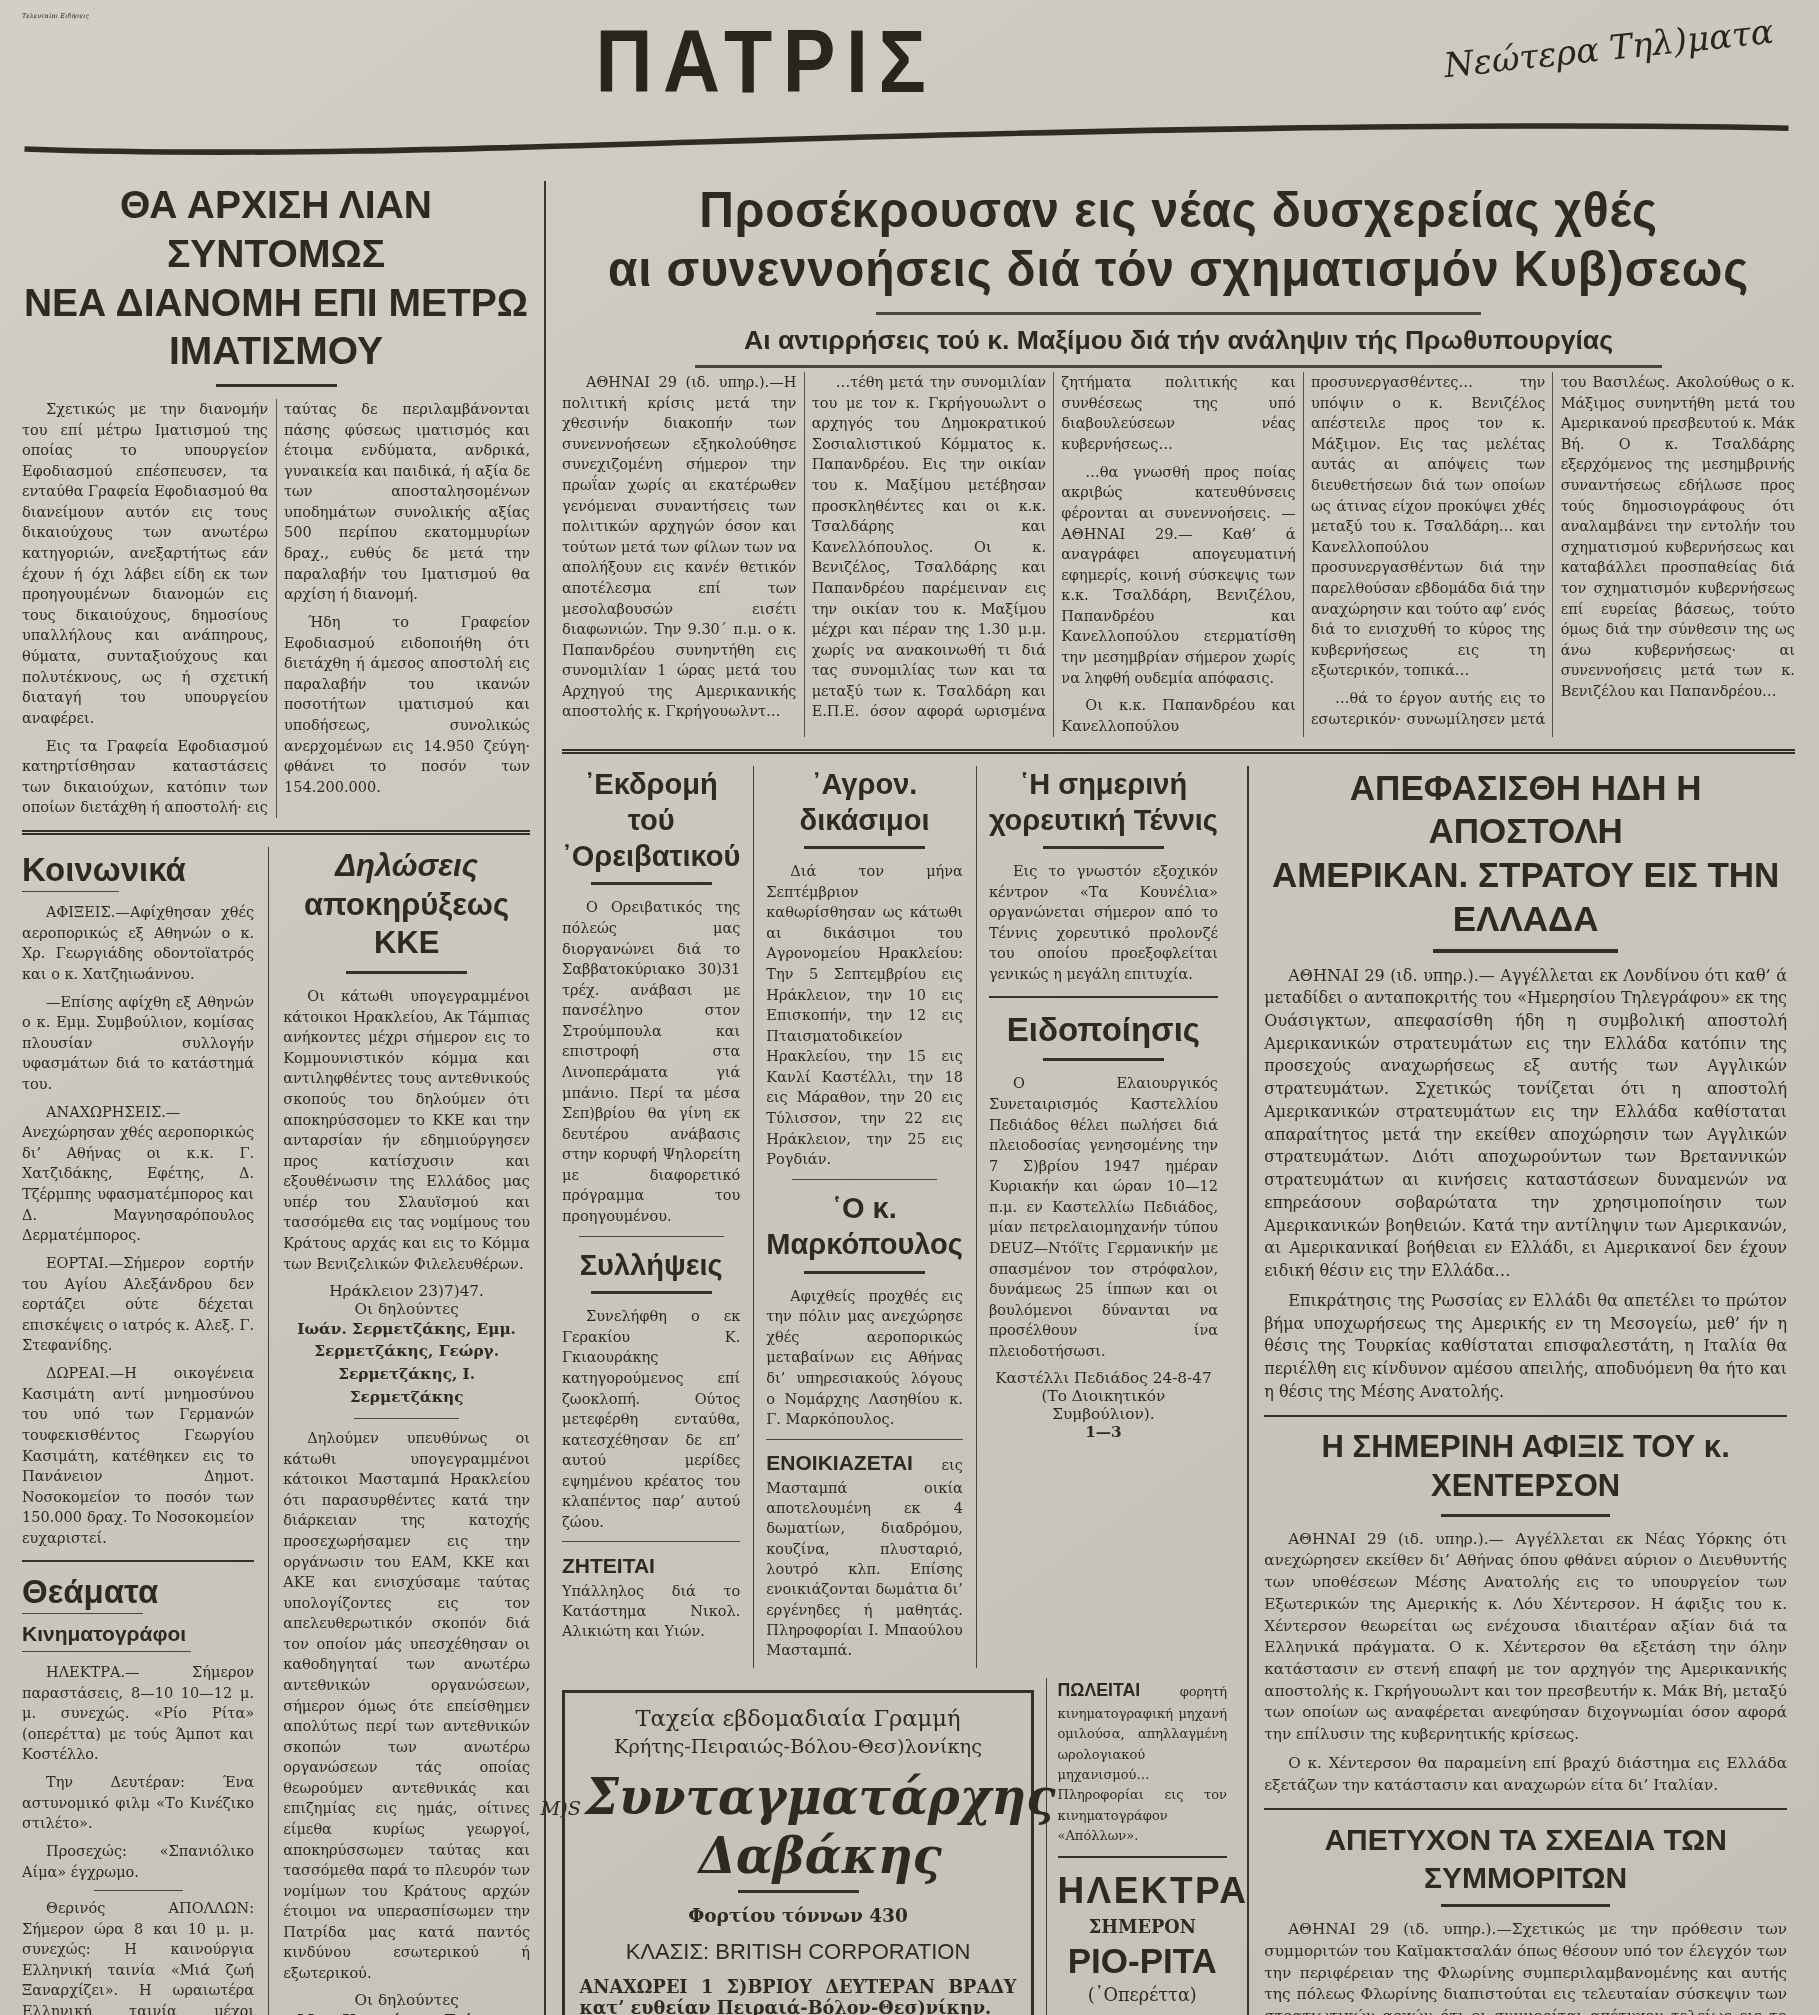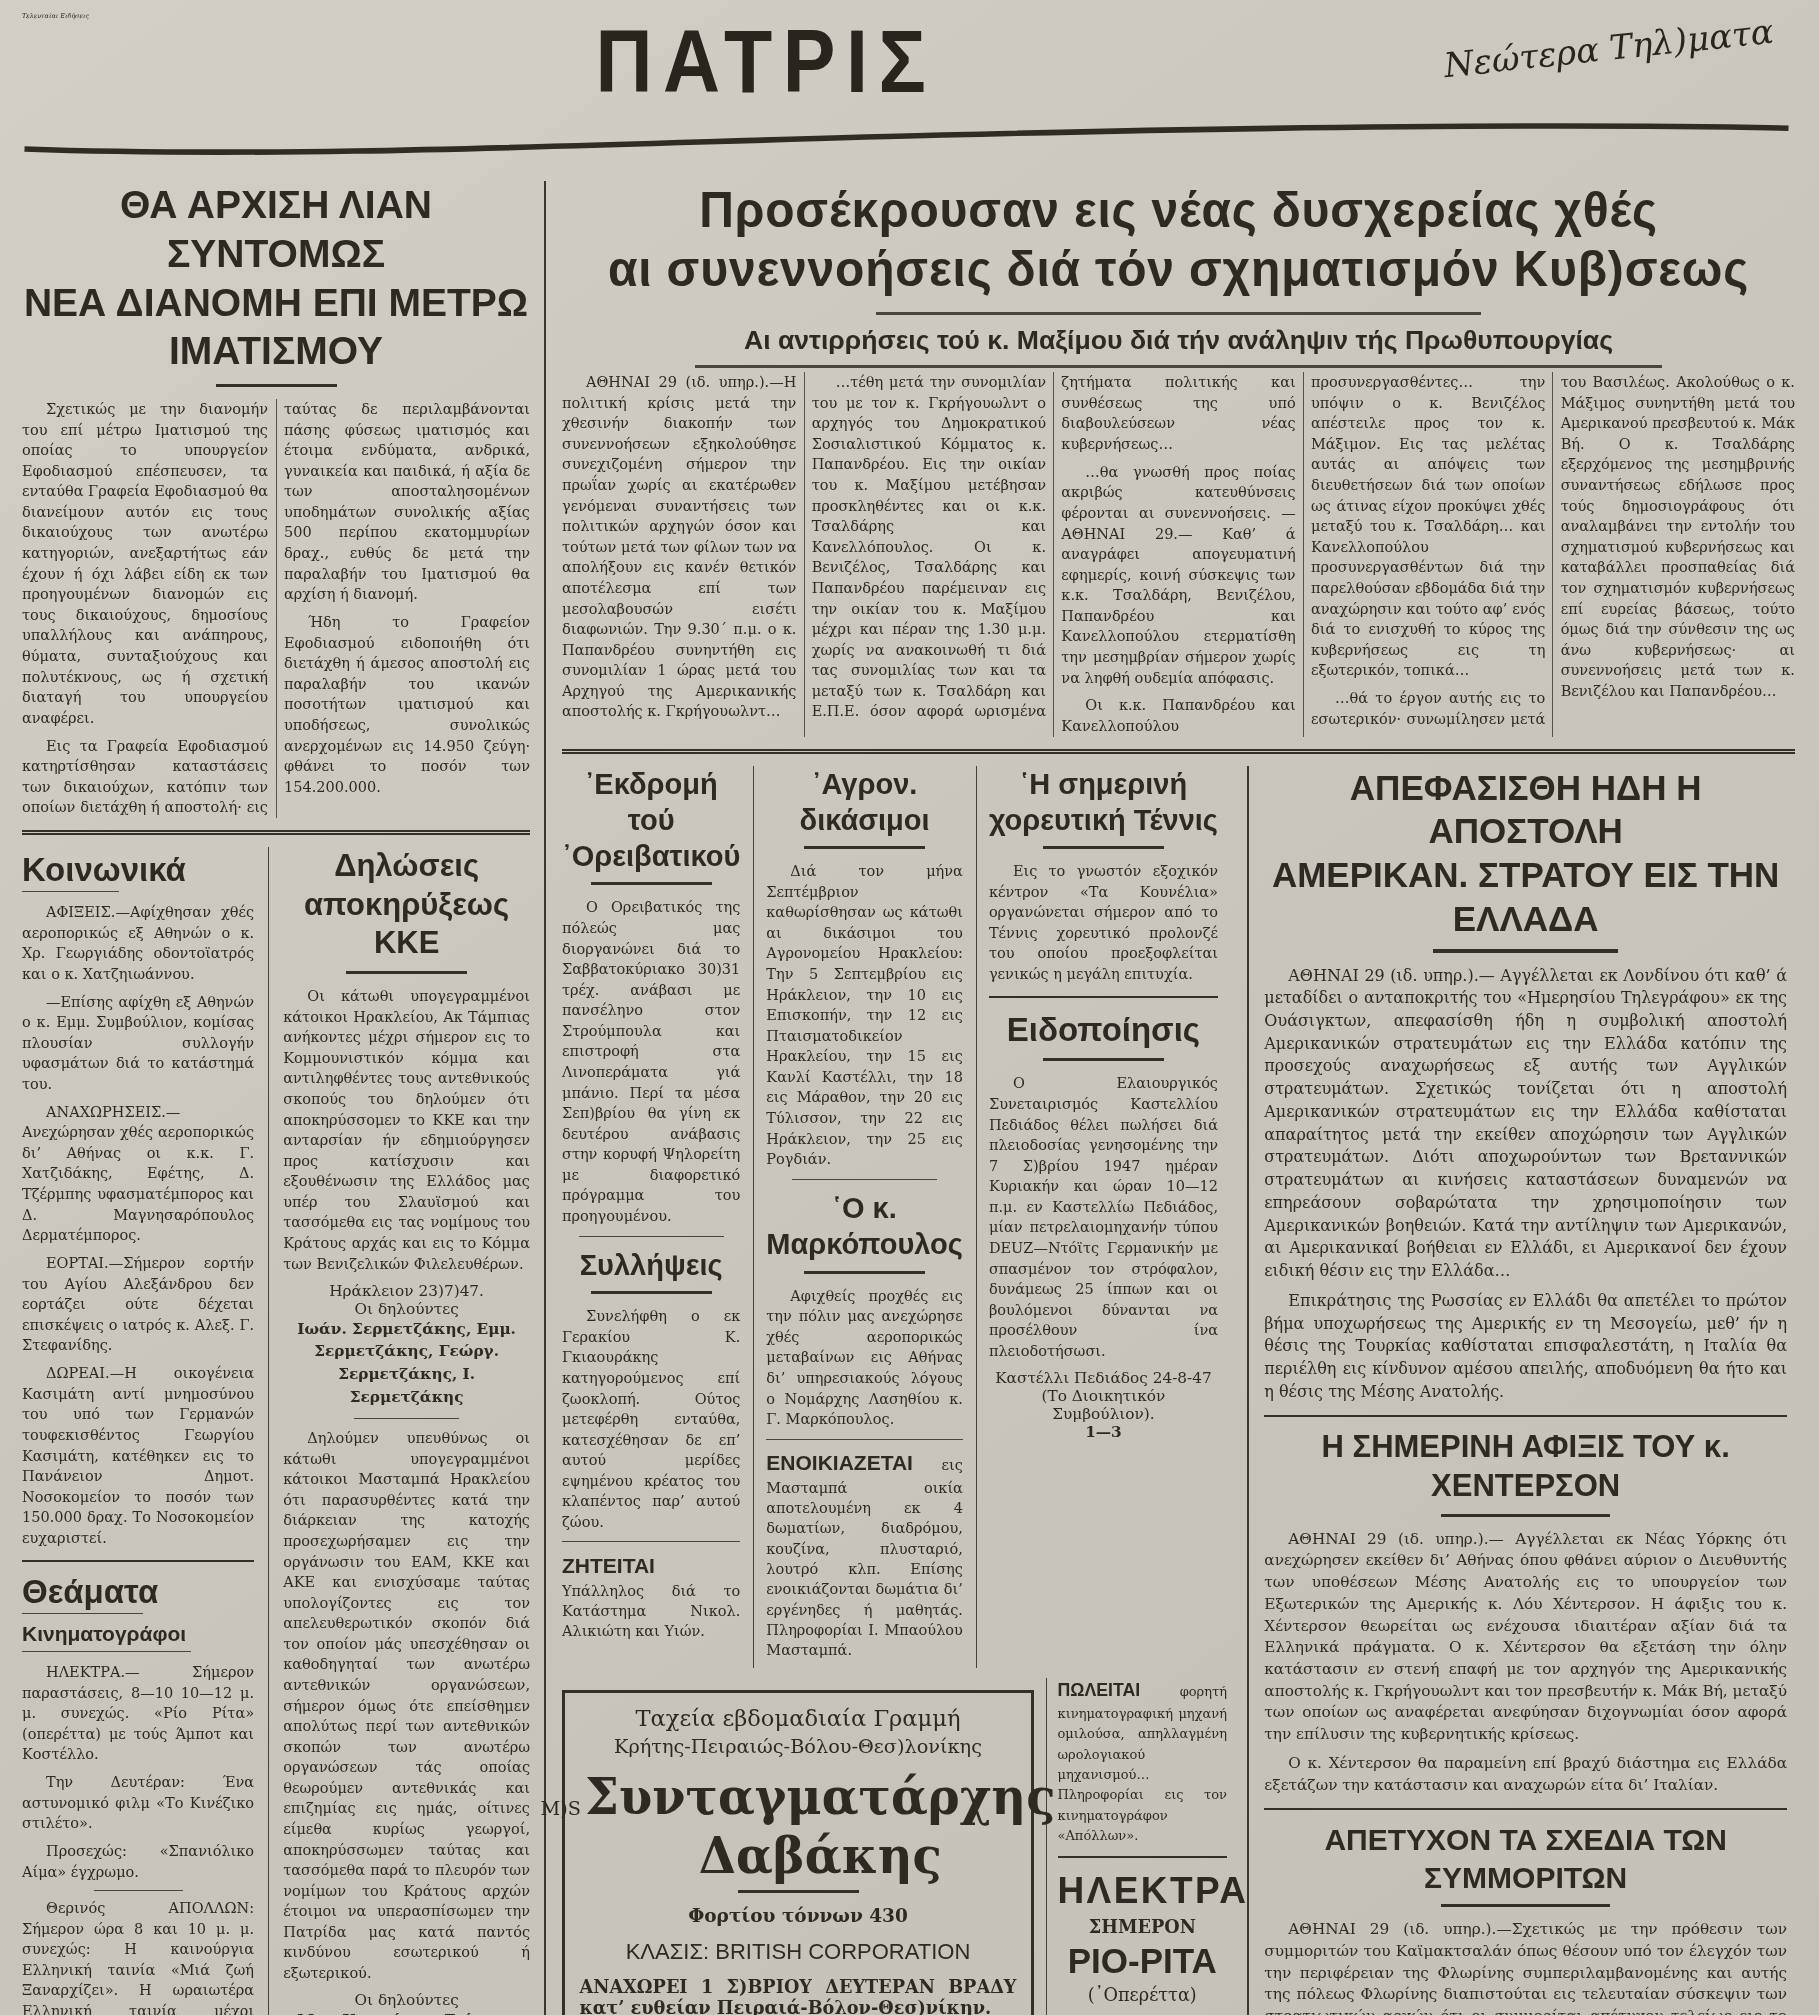--- a/index.html
+++ b/index.html
@@ -103,21 +103,21 @@
             <p>Την Δευτέραν: Ένα αστυνομικό φιλμ «Το Κινέζικο στιλέτο».</p>
             <p>Προσεχώς: «Σπανιόλικο Αίμα» έγχρωμο.</p>
             <hr class="rule-thin" style="width:89px;margin:7.3px auto;">
             <p>Θερινός ΑΠΟΛΛΩΝ: Σήμερον ώρα 8 και 10 μ. μ. συνεχώς: Η καινούργια Ελληνική ταινία «Μιά ζωή Ξαναρχίζει». Η ωραιωτέρα Ελληνική ταινία μέχρι σήμερον.</p>
 
           </div>
 
         </div>
 
         <div>
-          <h3 class="sans sec-title-c" style="font-size:31px;">Δηλώσεις</h3>
+          <h3 class="sans sec-title-c" style="font-size:31px;font-style:italic;">Δηλώσεις</h3>
           <h3 class="sans sec-title-c" style="font-size:31px;">αποκηρύξεως ΚΚΕ</h3>
           <hr class="rule-short">
           <div class="body-t">
             <p>Οι κάτωθι υπογεγραμμένοι κάτοικοι Ηρακλείου, Ακ Τάμπιας ανήκοντες μέχρι σήμερον εις το Κομμουνιστικόν κόμμα και αντιληφθέντες τους αντεθνικούς σκοπούς του δηλούμεν ότι αποκηρύσσομεν το ΚΚΕ και την ανταρσίαν ήν εδημιούργησεν προς κατίσχυσιν και εξουθένωσιν της Ελλάδος μας υπέρ του Σλαυϊσμού και τασσόμεθα εις τας νομίμους του Κράτους αρχάς και εις το Κόμμα των Βενιζελικών Φιλελευθέρων.</p>
           </div>
           <div class="small-c">Ηράκλειον 23)7)47.</div>
           <div class="small-c">Οι δηλούντες</div>
           <div class="sig">Ιωάν. Σερμετζάκης, Εμμ. Σερμετζάκης, Γεώργ. Σερμετζάκης, Ι. Σερμετζάκης</div>
           <hr class="rule-thin" style="width:105px;margin:8.9px auto;">
           <div class="body-t">
@@ -207,21 +207,21 @@
               <div class="small-c big">1—3</div>
             </div>
           </div>
 
           <div class="row2">
 
             <div>
               <div class="adbox">
                 <div class="kicker">Ταχεία εβδομαδιαία Γραμμή</div>
                 <div class="kicker" style="font-size:19.3px;margin-top:4px;">Κρήτης-Πειραιώς-Βόλου-Θεσ)λονίκης</div>
-                <div style="display:flex;align-items:baseline;justify-content:center;gap:4px;margin-top:12px;">
+                <div style="display:flex;align-items:baseline;justify-content:center;gap:4px;margin-top:12px;font-style:italic;">
                   <span style="font-size:19.3px;">Μ)S</span>
                   <span class="shipname">Συνταγματάρχης Δαβάκης</span>
                 </div>
                 <hr class="rule-short">
                 <div class="small-c big" style="font-size:18.5px;">Φορτίου τόννων 430</div>
                 <div class="small-c sans" style="font-size:22px;margin-top:13px;">ΚΛΑΣΙΣ: BRITISH CORPORATION</div>
                 <div class="small-c big" style="font-size:17.7px;margin-top:10.5px;text-align:justify;">ΑΝΑΧΩΡΕΙ 1 Σ)ΒΡΙΟΥ ΔΕΥΤΕΡΑΝ ΒΡΑΔΥ κατ’ ευθείαν Πειραιά-Βόλον-Θεσ)νίκην.</div>
 
               </div>
 

